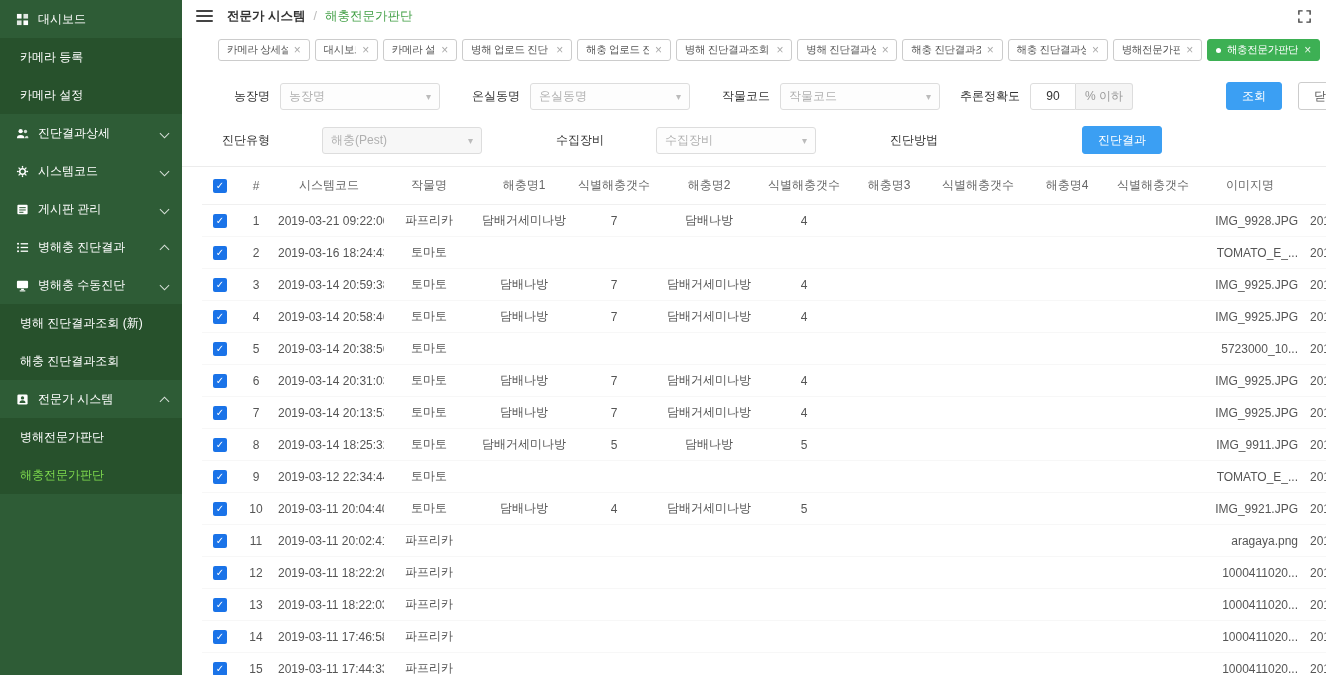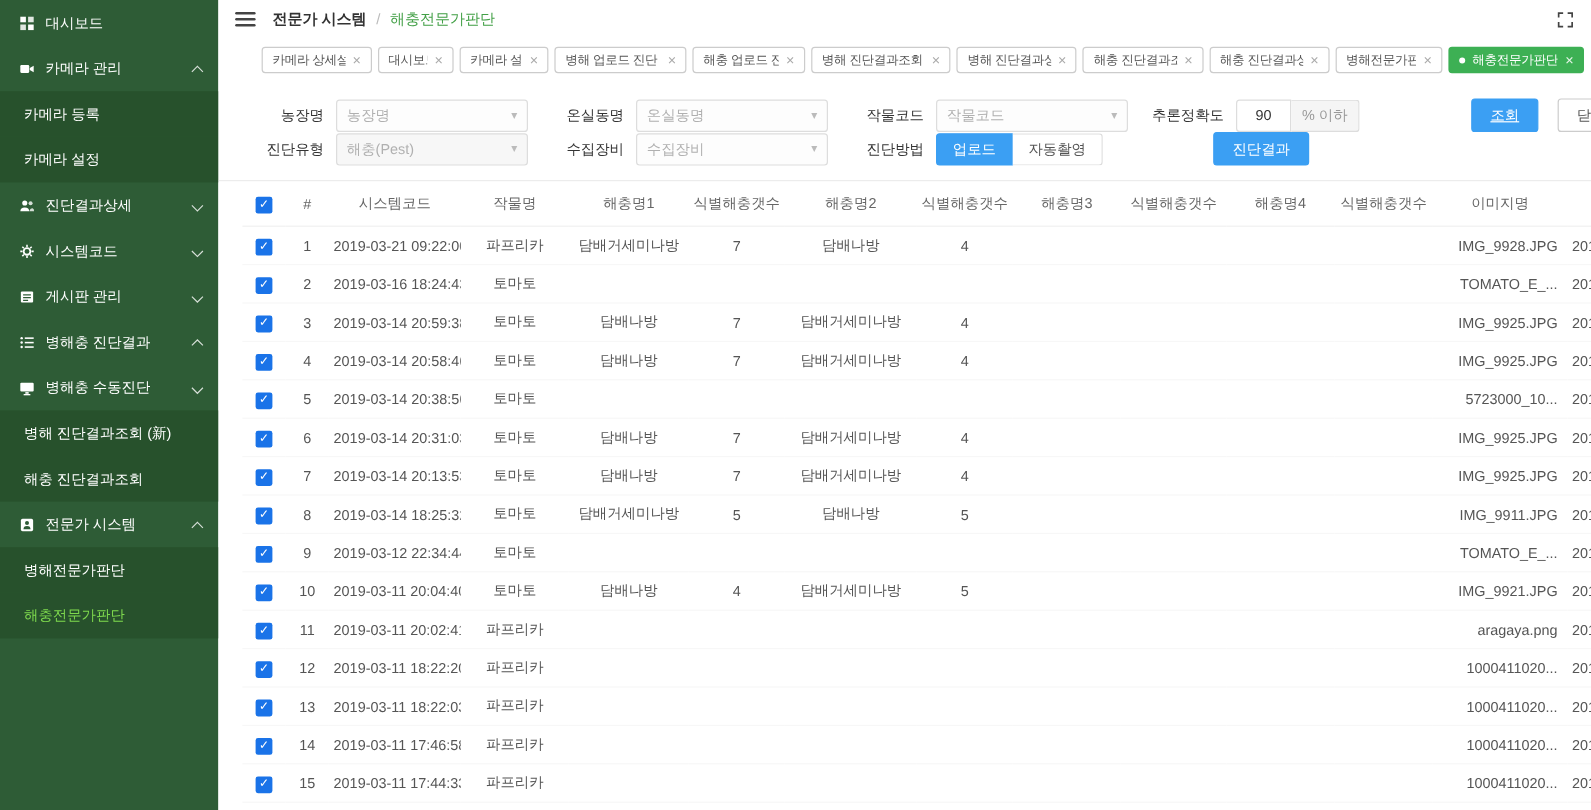--- a/index.html
+++ b/index.html
@@ -42,36 +42,36 @@
     flex:0 1 auto;min-width:0;overflow:hidden;letter-spacing:-0.3px;}
   .tab .tab-label{overflow:hidden;}
   .tab .x{color:#aaa;font-size:12px;line-height:1;flex-shrink:0;}
   .tab.active{background:var(--tab-active-green);border-color:var(--tab-active-green);color:#fff;flex-shrink:0;}
   .tab.active .x{color:#e8f5e9;}
   .tab .dot{width:5px;height:5px;border-radius:50%;background:#fff;flex-shrink:0;}
 
   
   .filters{padding:14px 0 12px 8px;flex-shrink:0;}
   .frow{display:flex;align-items:center;height:28px;}
-  .frow + .frow{margin-top:0;}
+  .frow + .frow{margin-top:16px;gap:42px;}
   .flabel{width:80px;text-align:right;color:#333;margin-right:10px;flex-shrink:0;}
   .fselect{width:160px;height:27px;border:1px solid #ddd;border-radius:3px;background:#fdfdfd;
     display:flex;align-items:center;justify-content:space-between;padding:0 8px;color:#b0b0b0;cursor:pointer;}
   .fselect.disabled{background:#f7f7f7;}
   .fselect .chev{color:#bbb;font-size:10px;}
   .acc-wrap{display:flex;align-items:center;}
   .acc-input{width:46px;height:27px;border:1px solid #ddd;border-radius:3px 0 0 3px;text-align:center;
     font-size:12px;color:#333;outline:none;font-family:inherit;}
   .acc-suffix{height:27px;border:1px solid #ddd;border-left:none;border-radius:0 3px 3px 0;
     background:#f5f5f5;color:#999;display:flex;align-items:center;padding:0 9px;}
   .btn{height:28px;border-radius:3px;font-size:12px;border:1px solid transparent;cursor:pointer;
     padding:0 15px;font-family:inherit;white-space:nowrap;}
   .btn.primary{background:var(--primary-blue);border-color:var(--primary-blue);color:#fff;}
   .btn.ghost{background:#fff;border-color:#ccc;color:#555;}
-  .btn.search{margin-left:auto;text-decoration:underline;}
+  .btn.search{margin-left:auto;}
   .btn.close{margin-left:16px;margin-right:-28px;}
   .seg{display:flex;}
   .seg-btn{height:27px;padding:0 13px;font-size:12px;border:1px solid #ddd;background:#fff;color:#555;
     cursor:pointer;font-family:inherit;}
   .seg-btn:first-child{border-radius:3px 0 0 3px;}
   .seg-btn:last-child{border-radius:0 3px 3px 0;border-left:none;}
   .seg-btn.active{background:var(--primary-blue);border-color:var(--primary-blue);color:#fff;}
   .btn.download{margin-left:92px;}
 
   
@@ -100,30 +100,20 @@
             <svg viewBox="0 0 14 14" width="13" height="13">
               <g fill="#fff">
                 <rect x="1" y="1" width="5" height="5"></rect>
                 <rect x="8" y="1" width="5" height="5" opacity=".85"></rect>
                 <rect x="1" y="8" width="5" height="5" opacity=".85"></rect>
                 <rect x="8" y="8" width="5" height="5"></rect>
               </g>
             </svg>
           </span>
           <span class="mi-label">대시보드</span>
-        </div>
-        <div class="menu-item">
-          <span class="mi-icon">
-            <svg viewBox="0 0 14 14" width="13" height="13">
-              <rect x="1" y="3.5" width="8" height="7" rx="1" fill="#fff"></rect>
-              <path d="M9.5 6 L13 4 V10 L9.5 8 Z" fill="#fff"></path>
-            </svg>
-          </span>
-          <span class="mi-label">카메라 관리</span>
-          <span class="mi-chev up"></span>
         </div>
         <div class="menu-item sub">
           <span class="mi-label">카메라 등록</span>
         </div>
         <div class="menu-item sub">
           <span class="mi-label">카메라 설정</span>
         </div>
         <div class="menu-item">
           <span class="mi-icon">
             <svg viewBox="0 0 14 14" width="13" height="13">
@@ -327,24 +317,20 @@
         <div class="fselect disabled">
           <span>해충(Pest)</span>
           <span class="chev">▾</span>
         </div>
         <span class="flabel">수집장비</span>
         <div class="fselect">
           <span>수집장비</span>
           <span class="chev">▾</span>
         </div>
         <span class="flabel">진단방법</span>
-        <div class="seg">
-          <button class="seg-btn active">업로드</button>
-          <button class="seg-btn">자동촬영</button>
-        </div>
         <button class="btn primary download">진단결과</button>
       </div>
     </div>
 
     <div class="table-area">
       <table>
         <colgroup id="colgroup">
             <col style="width: 36px;">
             <col style="width: 36px;">
             <col style="width: 110px;">

